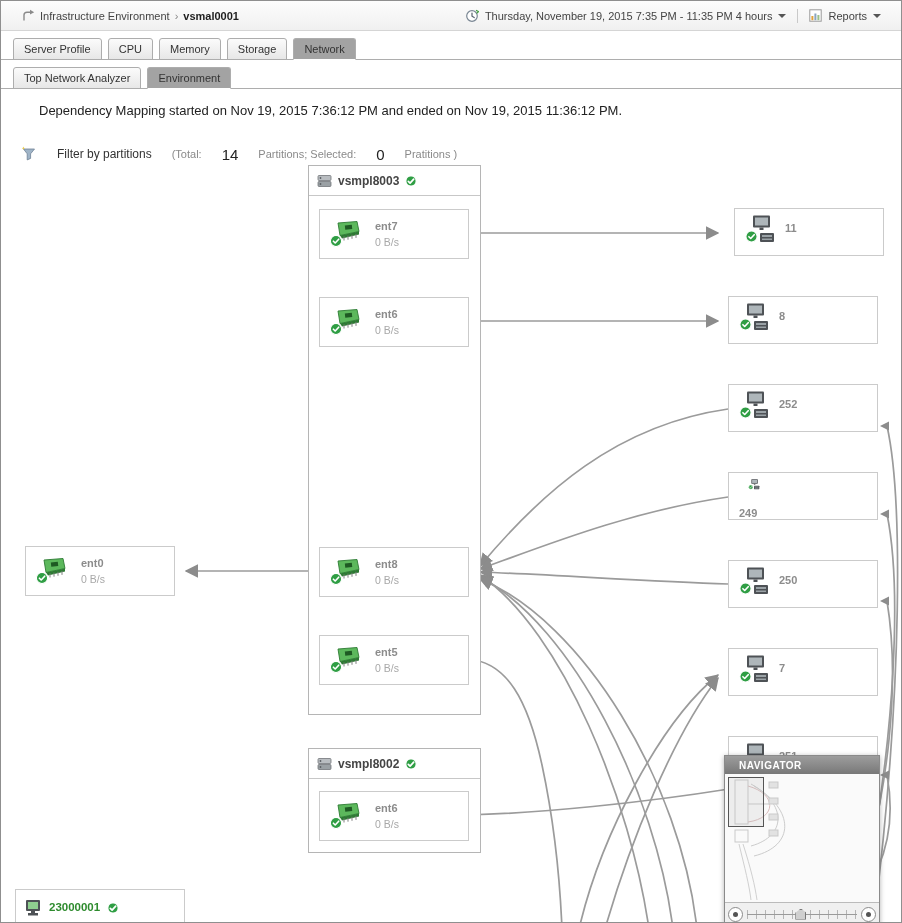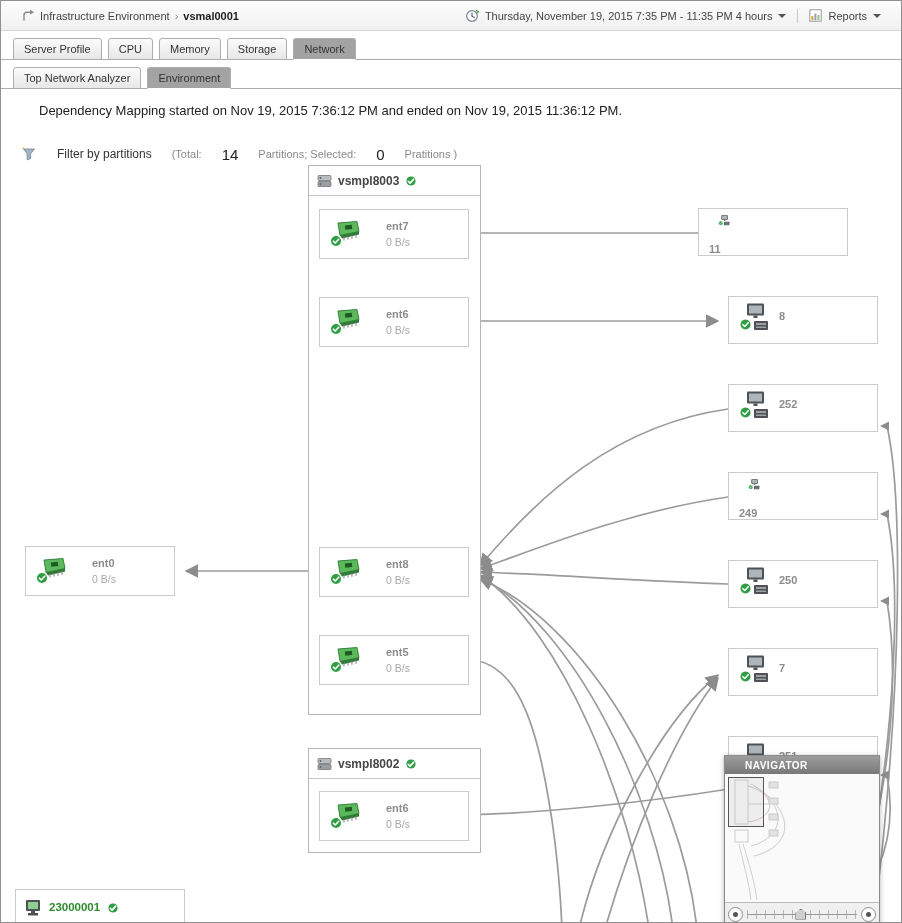--- a/index.html
+++ b/index.html
@@ -44,21 +44,21 @@
   .canvas { position: relative; height: 765px; overflow: hidden; background: #fff; }
   .edges { position: absolute; left: 0; top: 0; z-index: 0; }
   .edges path.edge { stroke: #9b9b9b; stroke-width: 1.7; fill: none; }
 
   .group { position: absolute; border: 1px solid #b5b5b5; background: #fff; z-index: 1; }
   .group-header { height: 30px; display: flex; align-items: center; gap: 6px; padding: 0 8px;
                   border-bottom: 1px solid #c7c7c7; cursor: pointer; }
   .group-title { font-weight: bold; color: #454545; font-size: 12px; }
 
   .nic { position: absolute; width: 150px; height: 50px; border: 1px solid #cbcbcb; background: #fff;
-         display: flex; align-items: center; gap: 25px; padding-left: 9px; cursor: pointer; z-index: 1; }
+         display: flex; align-items: center; gap: 14px; padding-left: 9px; cursor: pointer; z-index: 1; }
   .nic-label { font-weight: bold; color: #8c8c8c; font-size: 11px; }
   .nic-rate { color: #a8a8a8; font-size: 10.5px; margin-top: 4px; }
 
   .pnode { position: absolute; width: 150px; height: 48px; border: 1px solid #cbcbcb; background: #fff;
            display: flex; gap: 10px; padding: 6px 0 0 10px; cursor: pointer; z-index: 1; }
   .pnode-label { font-weight: bold; color: #8c8c8c; margin-top: 7px; }
 
   .bnode { position: absolute; width: 170px; height: 60px; border: 1px solid #cbcbcb; background: #fff;
            display: flex; align-items: flex-start; gap: 7px; padding: 9px 0 0 8px; cursor: pointer; z-index: 1; }
   .bnode-label { font-weight: bold; color: #2e8b2e; font-size: 11.5px; margin-top: 2px; }
@@ -66,21 +66,21 @@
   .ic-nic { width: 32px; height: 28px; }
   .ic-host { width: 30px; height: 29px; }
   .ic-server { width: 15px; height: 14px; }
   .ic-check { width: 12px; height: 12px; }
   .ic-pc { width: 18px; height: 17px; }
 
   
   .navigator { position: absolute; left: 723px; top: 592px; width: 156px; height: 173px;
                border: 1px solid #8a8a8a; background: #f7f7f7; z-index: 5; box-shadow: 0 1px 5px rgba(0,0,0,.3); }
   .nav-title { height: 18px; background: linear-gradient(#9d9d9d, #787878); color: #fff; font-size: 10px;
-               font-weight: bold; letter-spacing: .5px; display: flex; align-items: center; padding-left: 20px; }
+               font-weight: bold; letter-spacing: .5px; display: flex; align-items: center; padding-left: 14px; }
   .nav-body { position: relative; height: 129px; background: #fafafa; border-bottom: 1px solid #bbb; overflow: hidden; }
   .nav-viewport { position: absolute; left: 3px; top: 3px; width: 36px; height: 50px; border: 1px solid #555;
                   background: rgba(190,190,190,.22); cursor: move; z-index: 2; }
   .nav-mini { position: absolute; left: 0; top: 0; }
   .nav-slider { height: 22px; display: flex; align-items: center; padding: 0 3px; gap: 4px; background: #f0f0f0; }
   .nav-btn { width: 15px; height: 15px; border: 1px solid #8a8a8a; border-radius: 50%; background: #fff;
              display: flex; align-items: center; justify-content: center; cursor: pointer; flex: none; }
   .nav-btn .dot { width: 5px; height: 5px; background: #555; border-radius: 50%; }
   .nav-track { position: relative; flex: 1; height: 9px; cursor: pointer;
     background:
@@ -296,21 +296,21 @@
   <div class="nic" style="left:24px; top:383px;">
     <svg class="ic-nic" viewBox="0 0 32 28">
         <use href="#i-nic"></use>
       </svg>
     <div>
       <div class="nic-label">ent0</div>
       <div class="nic-rate">0 B/s</div>
     </div>
   </div>
 
-  <div class="pnode" style="left:697px; top:45px;flex-direction:column;">
+  <div class="pnode" style="left:733px; top:45px;">
     <svg class="ic-host" viewBox="0 0 30 29">
         <use href="#i-host"></use>
       </svg>
     <span class="pnode-label">11</span>
   </div>
   <div class="pnode" style="left:727px; top:133px;">
     <svg class="ic-host" viewBox="0 0 30 29">
         <use href="#i-host"></use>
       </svg>
     <span class="pnode-label">8</span>

